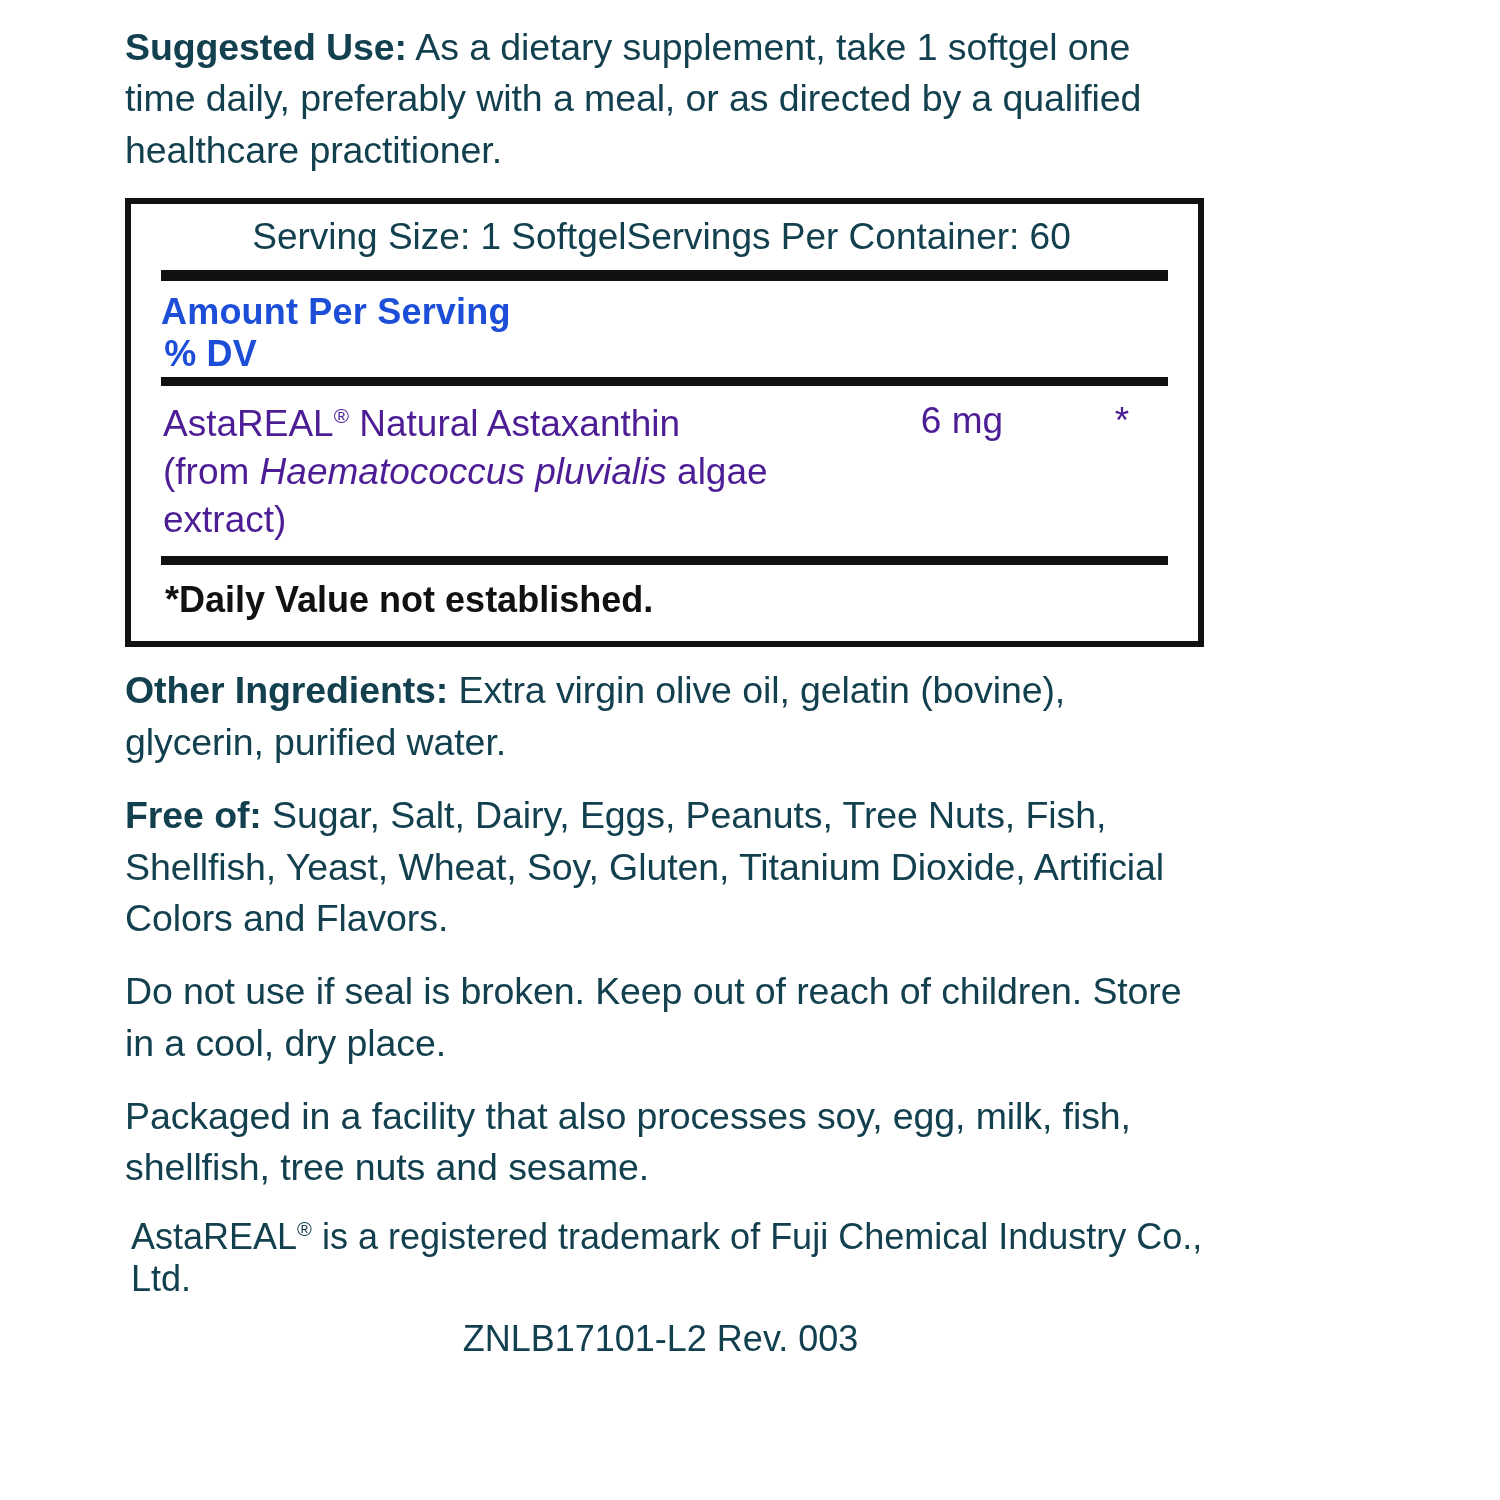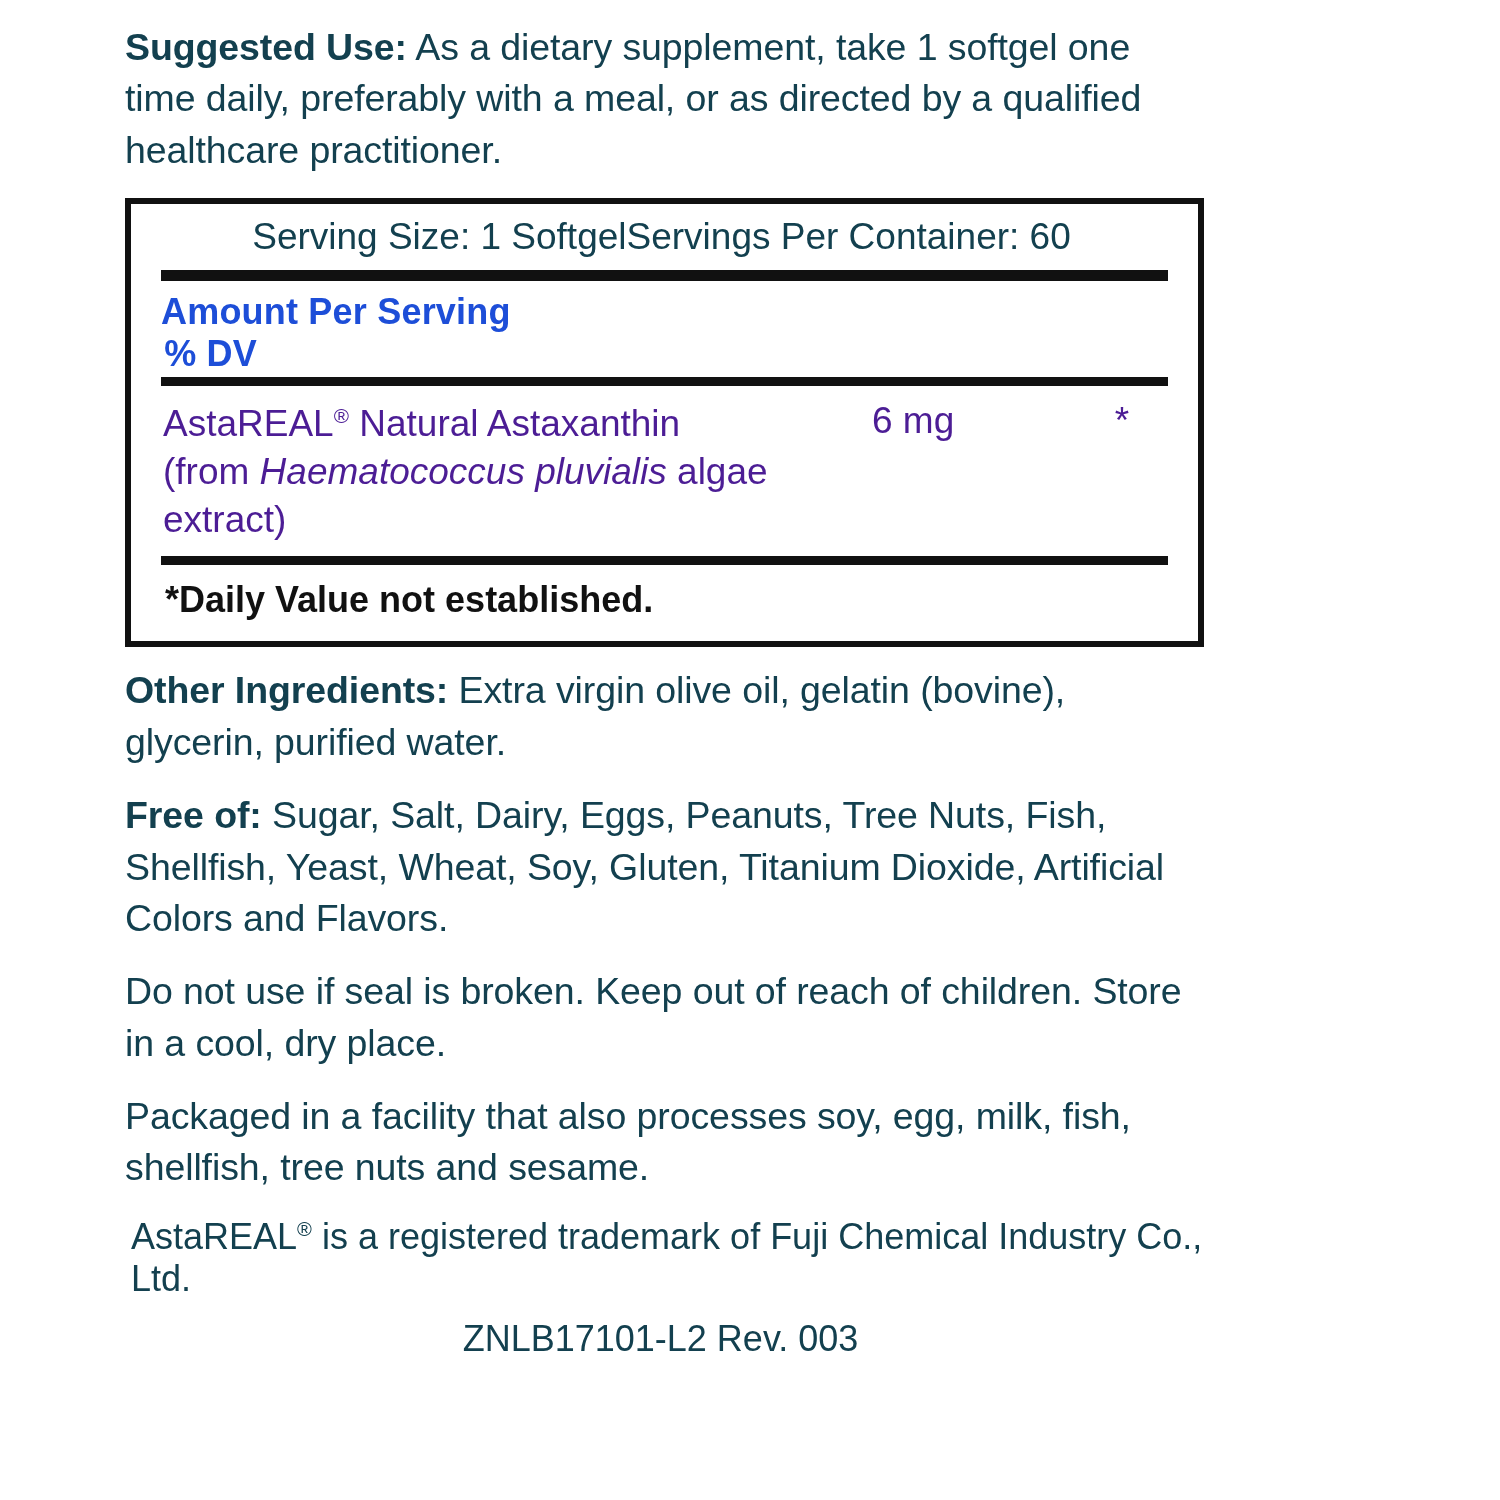--- a/index.html
+++ b/index.html
@@ -93,21 +93,21 @@
   }
   .sf-ing-name {
     flex: 1;
     line-height: 1.3;
   }
   .sf-ing-name .line2 {
     display: block;
   }
   .sf-ing-amount {
     width: 180px;
-    text-align: left;
+    text-align: center;
     padding-right: 30px;
     white-space: nowrap;
   }
   .sf-ing-dv {
     width: 80px;
     text-align: center;
   }
   .sf-footnote {
     font-weight: bold;
     font-size: 36px;

